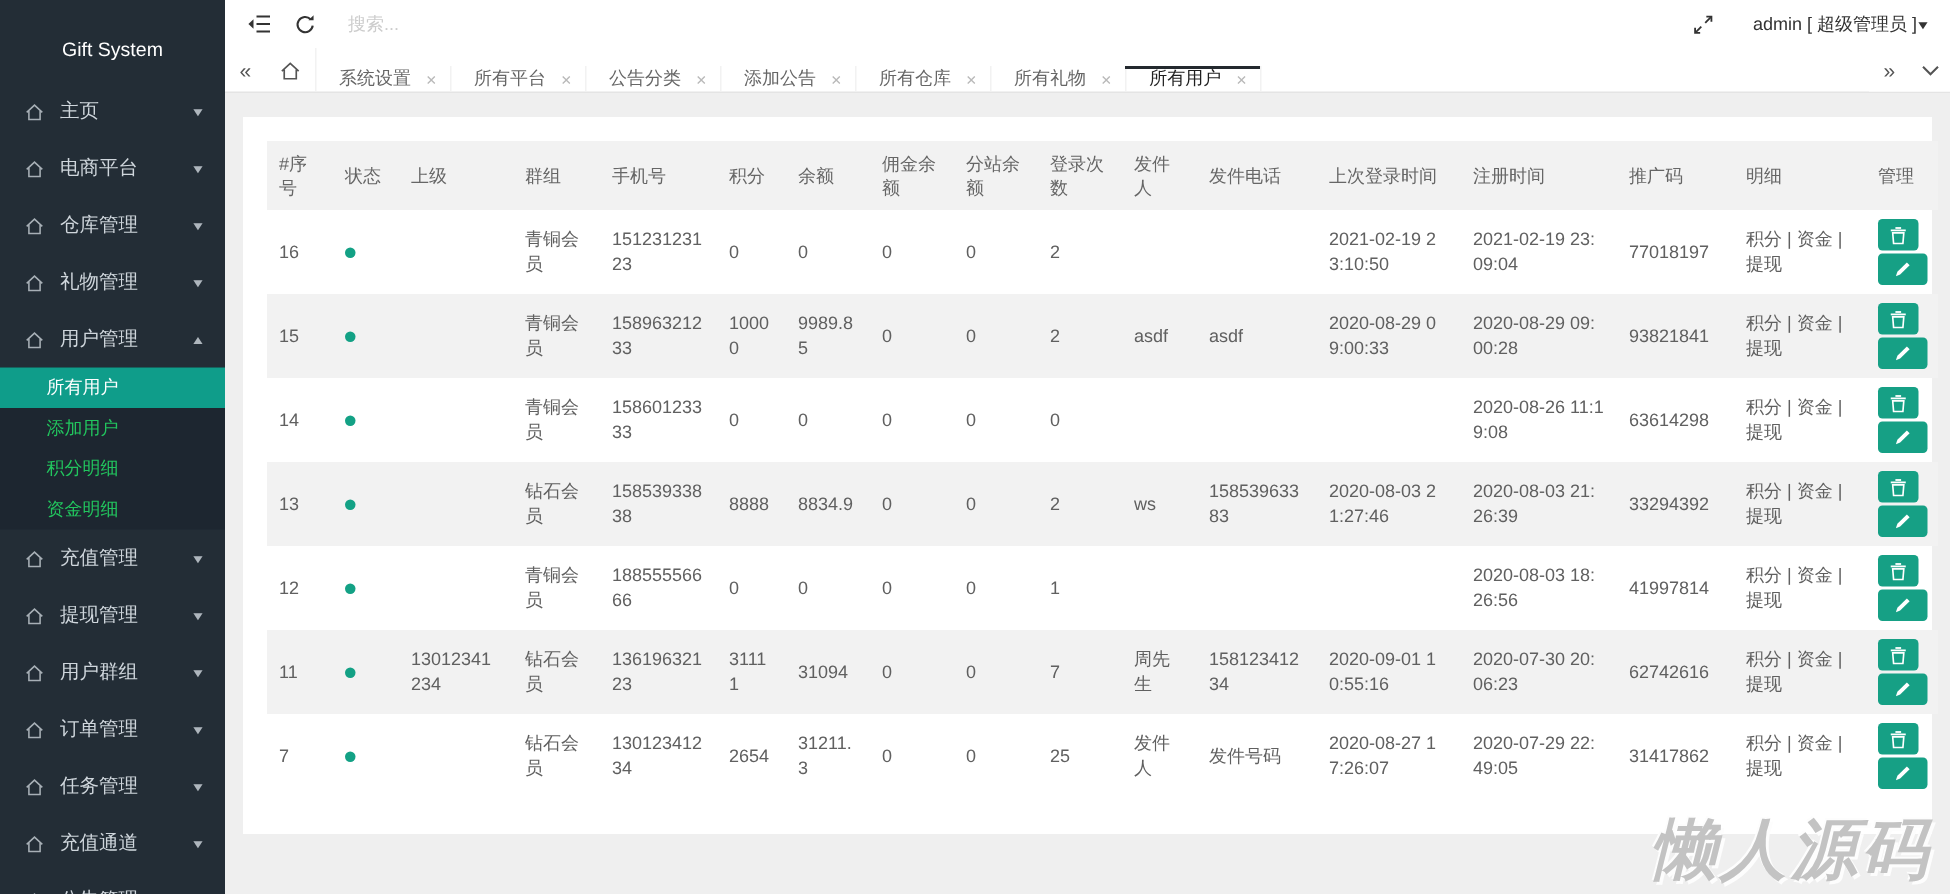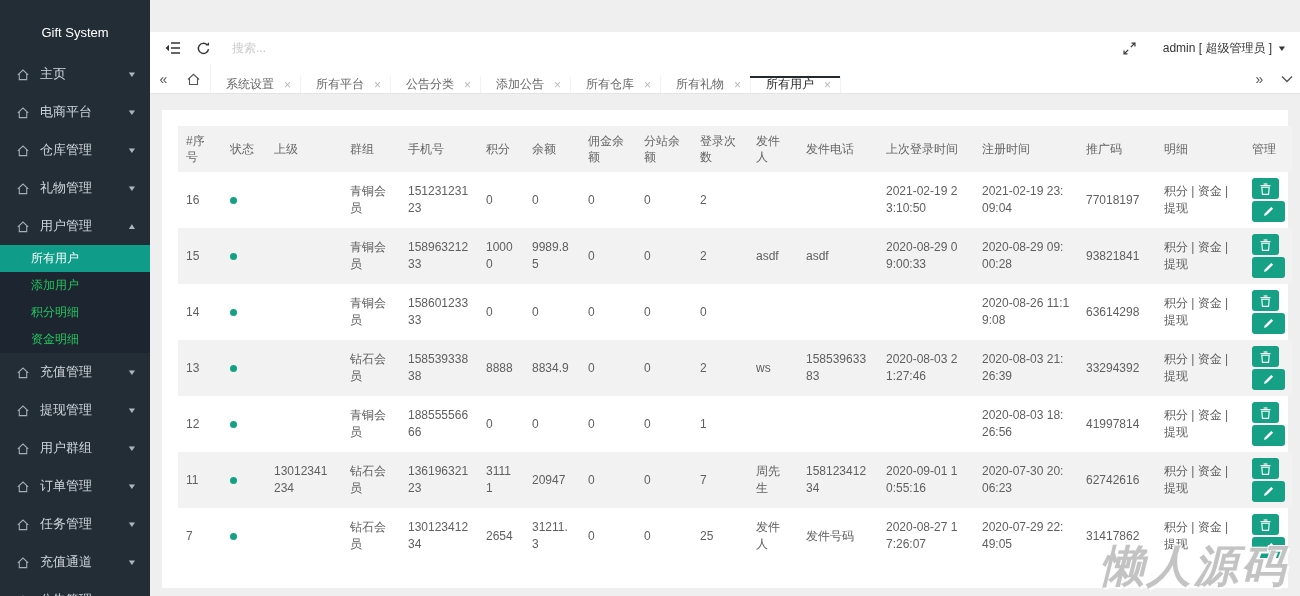--- a/index.html
+++ b/index.html
@@ -15,26 +15,26 @@
   .menu-item .house { margin-right:10px; opacity:.8; flex-shrink:0; }
   .menu-item .mi-label { flex:1; white-space:nowrap; }
   .caret { font-size:8px; color:#aeb6bd; transform:scaleX(1.3); }
   .submenu { background:#1d2630; }
   .submenu-item { height:27px; line-height:27px; padding-left:31px; font-size:12px; color:#22c55e; cursor:pointer; white-space:nowrap; }
   .submenu-item.active { background:#0f9d8a; color:#fff; }
 
   
   .main { flex:1; display:flex; flex-direction:column; min-width:0; }
 
-  .topbar { height:32px; background:#fff; display:flex; align-items:center; padding:0 14px 0 8px; flex-shrink:0;margin-top:32px; }
+  .topbar { height:32px; background:#fff; display:flex; align-items:center; padding:0 14px 0 8px; flex-shrink:0; }
   .icon-btn { width:30px; height:32px; display:flex; align-items:center; justify-content:center; cursor:pointer; color:#333; }
   .search-input { border:none; outline:none; font-size:12px; color:#333; width:150px; margin-left:14px; background:transparent; }
   .search-input::placeholder { color:#ccc; }
   .topbar-right { margin-left:auto; display:flex; align-items:center; gap:18px; }
-  .admin { font-size:12px; color:#333; display:flex; align-items:center; gap:6px; cursor:pointer; }
+  .admin { font-size:12px; color:#333; display:flex; align-items:center; cursor:pointer; }
   .admin .caret { color:#333; }
 
   .tabbar { height:30px; background:#fff; display:flex; align-items:stretch; border-bottom:1px solid #e4e4e4; flex-shrink:0; position:relative; }
   .tab-ctrl { width:27px; display:flex; align-items:center; justify-content:center; color:#555; font-size:14px; cursor:pointer; flex-shrink:0; }
   .tab-home { width:34px; display:flex; align-items:center; justify-content:center; color:#555; cursor:pointer; flex-shrink:0; border-right:1px solid #f2f2f2; }
   .tab { display:flex; align-items:center; padding:0 9px 0 15px; font-size:12px; color:#666; border-right:1px solid #f2f2f2; cursor:pointer; position:relative; white-space:nowrap; }
   .tab.active { color:#1f1f1f; }
   .tab.active::before { content:''; position:absolute; top:0; left:-1px; right:0; height:2px; background:#23292e; }
   .tab-close { margin-left:10px; color:#b9b9b9; font-size:12px; line-height:1; }
   .tabbar-right { position:absolute; right:0; top:0; bottom:0; display:flex; background:#fff; }
@@ -475,21 +475,21 @@
     </td>
   </tr>
 
   <tr>
     <td>11</td>
     <td><span class="dot"></span></td>
     <td>13012341234</td>
     <td>钻石会员</td>
     <td>13619632123</td>
     <td>31111</td>
-    <td>20947</td>
+    <td>31094</td>
     <td>0</td>
     <td>0</td>
     <td>7</td>
     <td>周先生</td>
     <td>15812341234</td>
     <td>2020-09-01 10:55:16</td>
     <td>2020-07-30 20:06:23</td>
     <td>62742616</td>
     <td>积分 | 资金 | 提现</td>
     <td>

